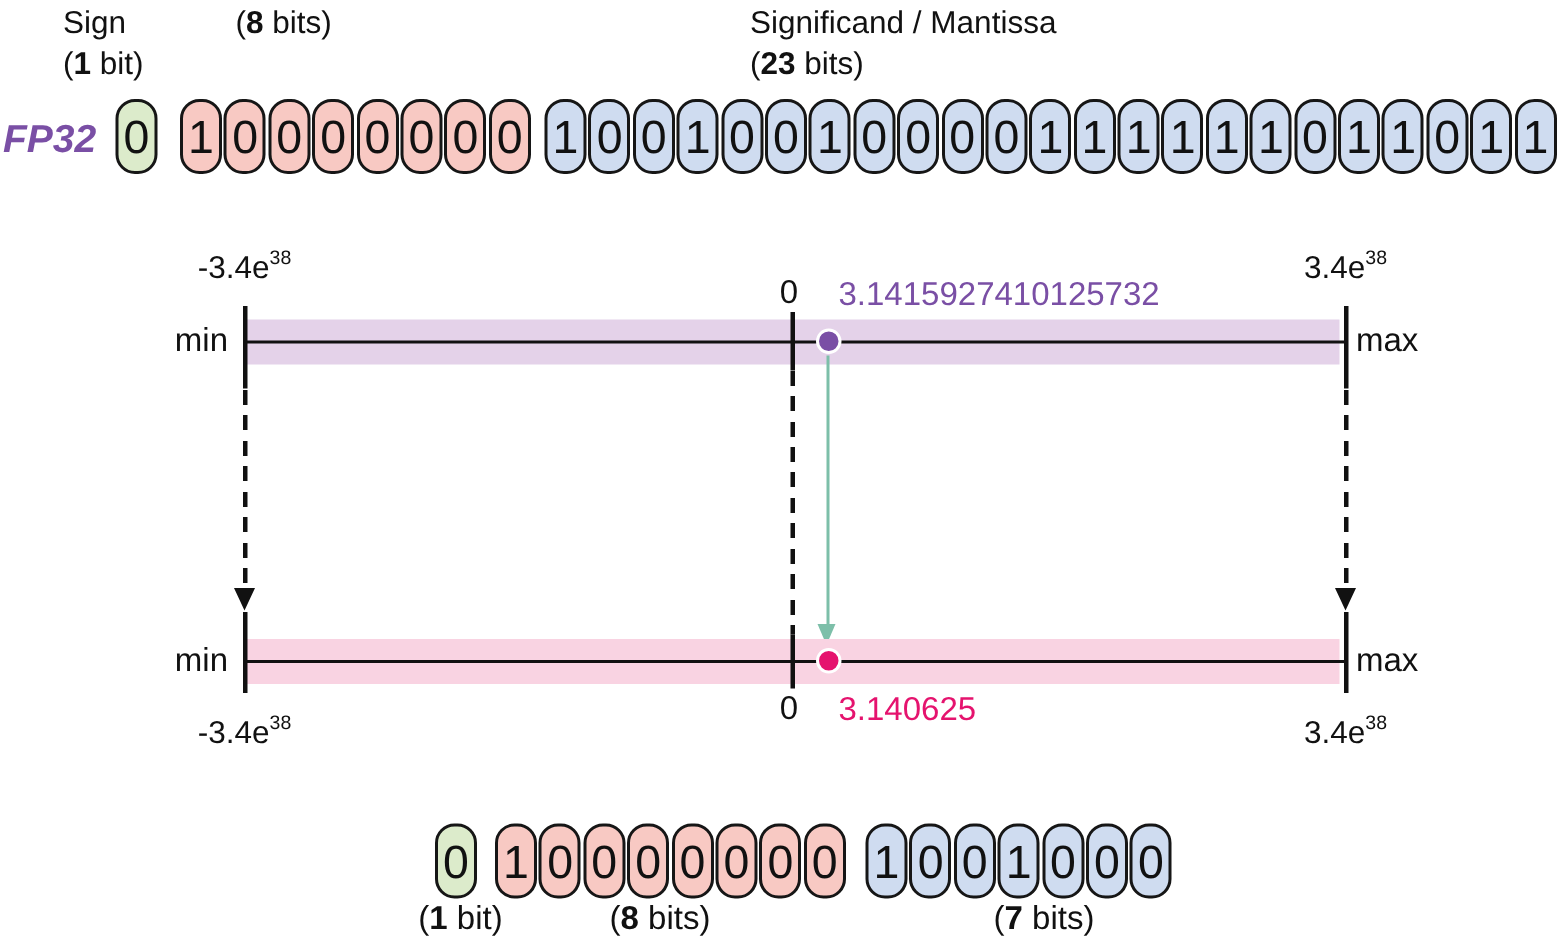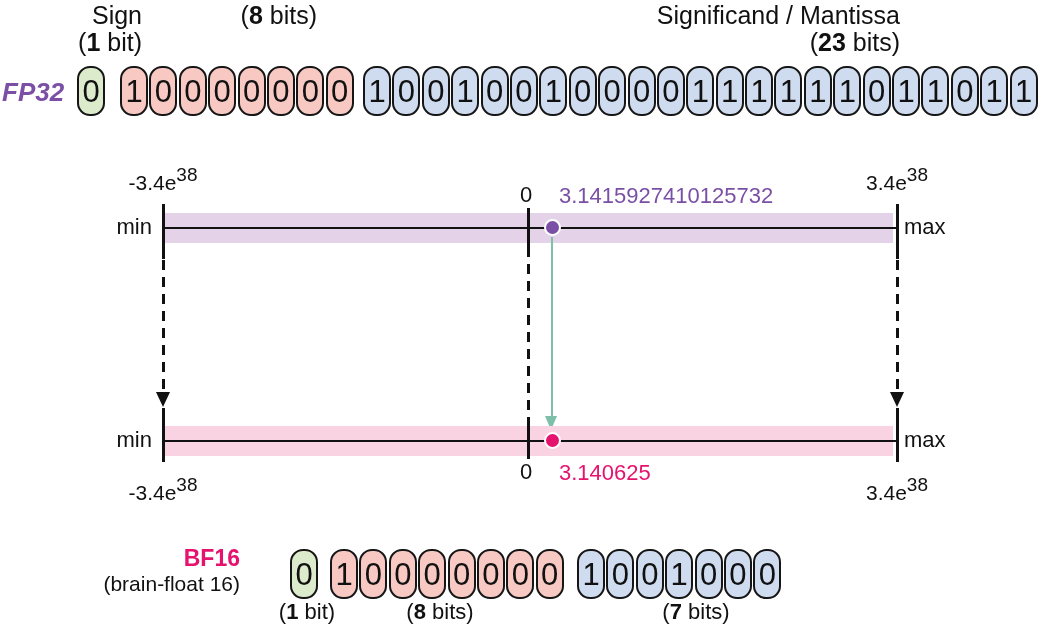--- a/index.html
+++ b/index.html
@@ -12,21 +12,21 @@
   .bit {
     box-sizing:border-box; width:28px; height:50px;
     border:2.5px solid #161616; border-radius:13px;
     display:flex; align-items:center; justify-content:center;
     font-size:31px; line-height:1; color:#111; background:#fff;
   }
   .g-sign .bit { background:var(--sign-fill,#DCEBCB); }
   .g-exp  .bit { background:var(--exponent-fill,#F8C9C3); }
   .g-man  .bit { background:var(--mantissa-fill,#CFDCF0); }
   
-  .colhead { position:absolute; text-align:right; font-size:25px; line-height:27px; }
+  .colhead { position:absolute; text-align:left; font-size:21px; line-height:27px; }
   .colhead b, .count-label b { font-weight:bold; }
   .fmt-label { position:absolute; font-weight:bold;font-style:italic; }
   .fp32-fmt { left:2px; top:77px; width:72px; font-size:26px; color:var(--fp32-accent,#7A4FA5); }
   .bf16-block { position:absolute; left:70px; top:545px; width:170px; text-align:right; line-height:26px; }
   .bf16-name { font-size:23px; font-weight:bold; color:var(--bf16-accent,#E5136E); }
   .bf16-sub { font-size:21px; color:#111; }
   .count-label { position:absolute; width:100px; text-align:center; font-size:22px; }
   
   .band { position:absolute; left:163px; width:730px; height:30px; }
   .band-top { top:213px; background:var(--fp32-band,#E4D2E9); }
@@ -42,21 +42,21 @@
                background:var(--cast-arrow,#7DBFA9); }
   .teal-head { position:absolute; left:545px; top:416px; width:0; height:0;
                border-left:6.5px solid transparent; border-right:6.5px solid transparent;
                border-top:14px solid var(--cast-arrow,#7DBFA9); }
   .dot { position:absolute; box-sizing:border-box; width:17px; height:17px;
          border-radius:50%; border:2.5px solid #fff; z-index:5; }
   .dot-fp32 { left:544px; top:219px; background:var(--fp32-accent,#7A4FA5); }
   .dot-bf16 { left:544px; top:432px; background:var(--bf16-accent,#E5136E); }
   .axis-label { position:absolute; font-size:22px;text-align:center; }
   .range-label { position:absolute; width:100px; text-align:center; font-size:21px; }
-  .range-label sup { font-size:19px; position:relative; top:-1px;margin-top:32px; }
+  .range-label sup { font-size:13px; position:relative; top:-1px;margin-top:32px; }
   .val-label { position:absolute; font-size:22px; font-weight:normal; }
   .val-fp32 { left:559px; top:183px; color:var(--fp32-accent,#7A4FA5); }
   .val-bf16 { left:559px; top:460px; color:var(--bf16-accent,#E5136E); }
 </style>
 </head>
 <body>
 
 <div class="canvas">
 
   <div class="colhead" style="left:42px; top:2px; width:100px;">
@@ -138,24 +138,20 @@
   <div class="vtick" style="left:162px; top:408px; height:54px;"></div>
   <div class="vtick" style="left:896px; top:408px; height:54px;"></div>
   <div class="vtick" style="left:527px; top:423px; height:36px;"></div>
   <div class="axis-label" style="left:88px; top:427px; width:64px; text-align:right;">min</div>
   <div class="axis-label" style="left:904px; top:427px;">max</div>
   <div class="axis-label" style="left:506px; top:459px; width:40px; text-align:center;">0</div>
   <div class="val-label val-bf16">3.140625</div>
   <div class="range-label" style="left:113px; top:475px;"><span>-3.4e</span><sup>38</sup></div>
   <div class="range-label" style="left:847px; top:475px;"><span>3.4e</span><sup>38</sup></div>
 
-  <div class="bf16-block">
-    <div class="bf16-name">BF16</div>
-    <div class="bf16-sub">(brain-float 16)</div>
-  </div>
   <div class="bit-row g-sign" style="left:290px; top:549px;">
       <span class="bit">0</span>
     </div>
   <div class="bit-row g-exp" style="left:330px; top:549px;">
       <span class="bit">1</span>
       <span class="bit">0</span>
       <span class="bit">0</span>
       <span class="bit">0</span>
       <span class="bit">0</span>
       <span class="bit">0</span>

